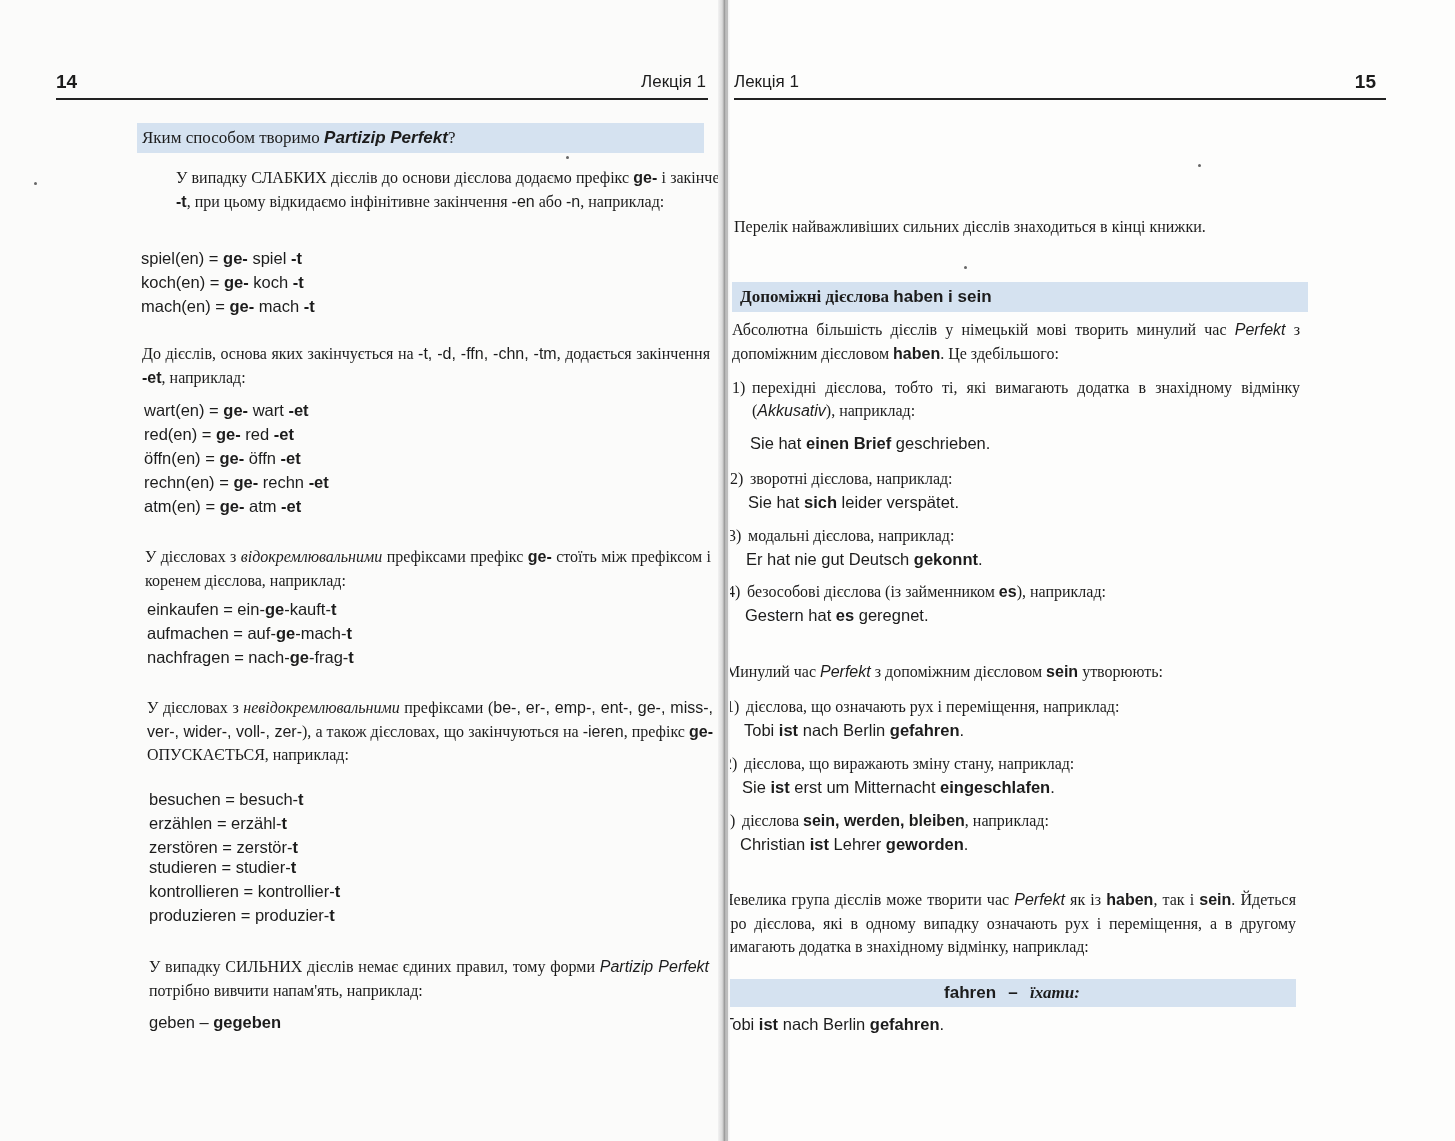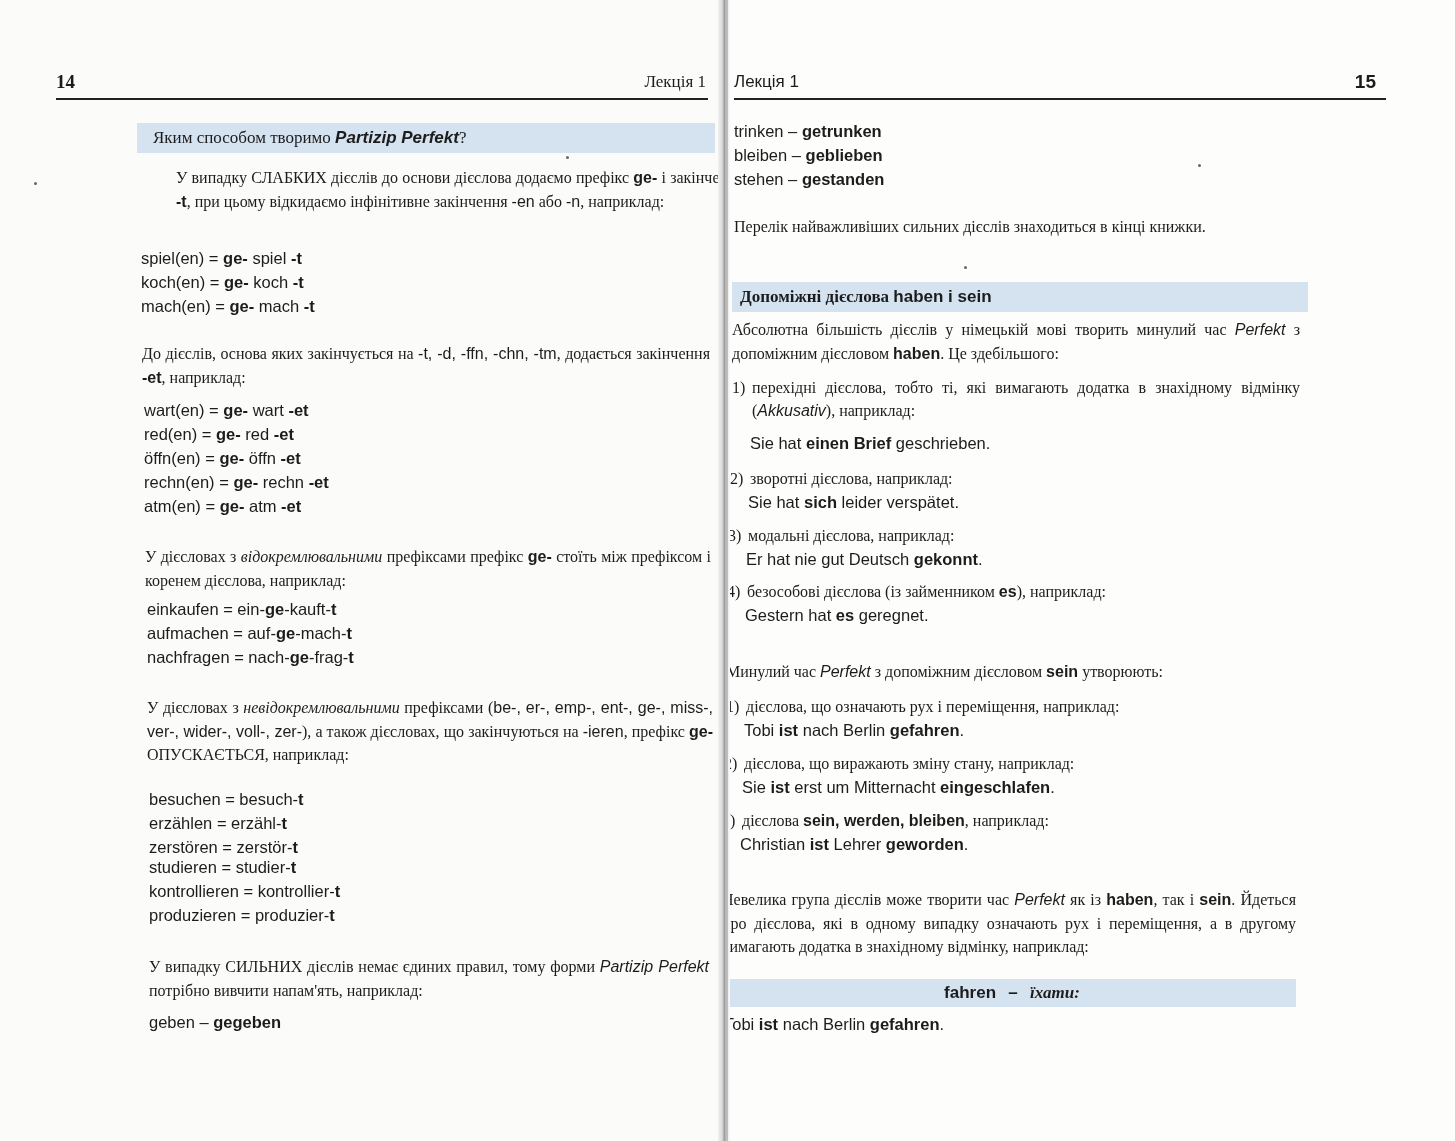--- a/index.html
+++ b/index.html
@@ -16,32 +16,32 @@
     .gutter {
       position: absolute; left: 718px; top: 0; width: 12px; height: 1141px;
       background: linear-gradient(to right, #f2f2f2 0%, #d9d9d9 35%, #9a9a9a 55%, #e6e6e6 75%, #fafafa 100%);
     }
     .gutter-line { position: absolute; left: 726px; top: 0; width: 2px; height: 1141px; background: #bdbdbd; }
     .runhead {
       position: absolute; top: 70px; height: 28px;
       border-bottom: 2px solid #222;
       font-family: "Liberation Sans", sans-serif;
     }
-    .runhead-left { left: 56px; width: 652px; font-family: Liberation Serif, serif; }
+    .runhead-left { left: 56px; width: 652px; }
     .runhead-right { left: 734px; width: 652px; }
     .pnum { position: absolute; top: 1px; font-weight: bold; font-size: 19px; }
     .lect { position: absolute; top: 2px; font-size: 17px; }
     .runhead-left .pnum { left: 0; }
     .runhead-left .lect { right: 2px; }
     .runhead-right .pnum { right: 10px; }
     .runhead-right .lect { left: 0; }
 
     .box {
       position: absolute; background: #d5e2f0;
-      font-size: 17px; line-height: 30px; padding-left: 16px;
+      font-size: 17px; line-height: 30px; padding-left: 5px;
     }
     .p { position: absolute; font-size: 16px; line-height: 23.5px; text-align: justify; }
     .ex { position: absolute; font-family: "Liberation Sans", sans-serif; font-size: 16.5px; line-height: 24px; white-space: nowrap; }
     .ex div { height: 24px; }
     b, .b { font-family: "Liberation Sans", sans-serif; font-weight: bold; }
     .s { font-family: "Liberation Sans", sans-serif; }
     .si { font-family: "Liberation Sans", sans-serif; font-style: italic; }
     .it { font-style: italic; }
     .num { position: absolute; left: 0; }
     .li { position: absolute; font-size: 16px; line-height: 23px; }
@@ -121,25 +121,20 @@
   <span class="speck" style="left:34px; top:182px;"></span>
   <span class="speck" style="left:566px; top:156px;"></span>
 </div>
 
 <div class="page page-right">
   <div class="runhead runhead-right" style="left:12px;">
     <span class="lect">Лекція 1</span>
     <span class="pnum">15</span>
   </div>
 
-  <div class="ex" style="left:12px; top:119px;">
-    <div><span>trinken – </span><b>getrunken</b></div>
-    <div><span>bleiben – </span><b>geblieben</b></div>
-    <div><span>stehen – </span><b>gestanden</b></div>
-  </div>
 
   <div class="p" style="left:12px; top:215px; width:600px;">Перелік найважливіших сильних дієслів знаходиться в кінці книжки.</div>
 
   <div class="box" style="left:10px; top:282px; width:568px; padding-left:8px;">
     <span style="font-weight:bold">Допоміжні дієслова </span><b>haben i sein</b>
   </div>
 
   <div class="p" style="left:10px; top:318px; width:568px;">
     <span>Абсолютна більшість дієслів у німецькій мові творить минулий час </span><span class="si">Perfekt</span><span> з допоміжним дієсловом </span><b>haben</b><span>. Це здебільшого:</span>
   </div>

